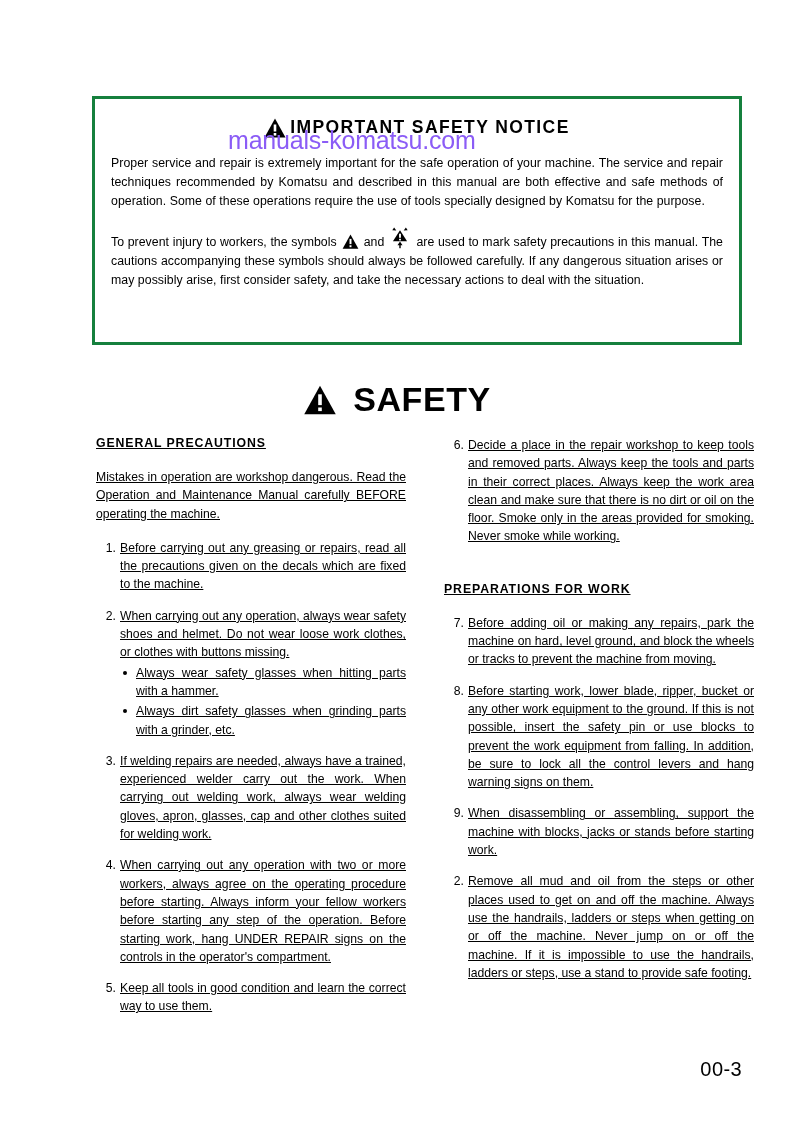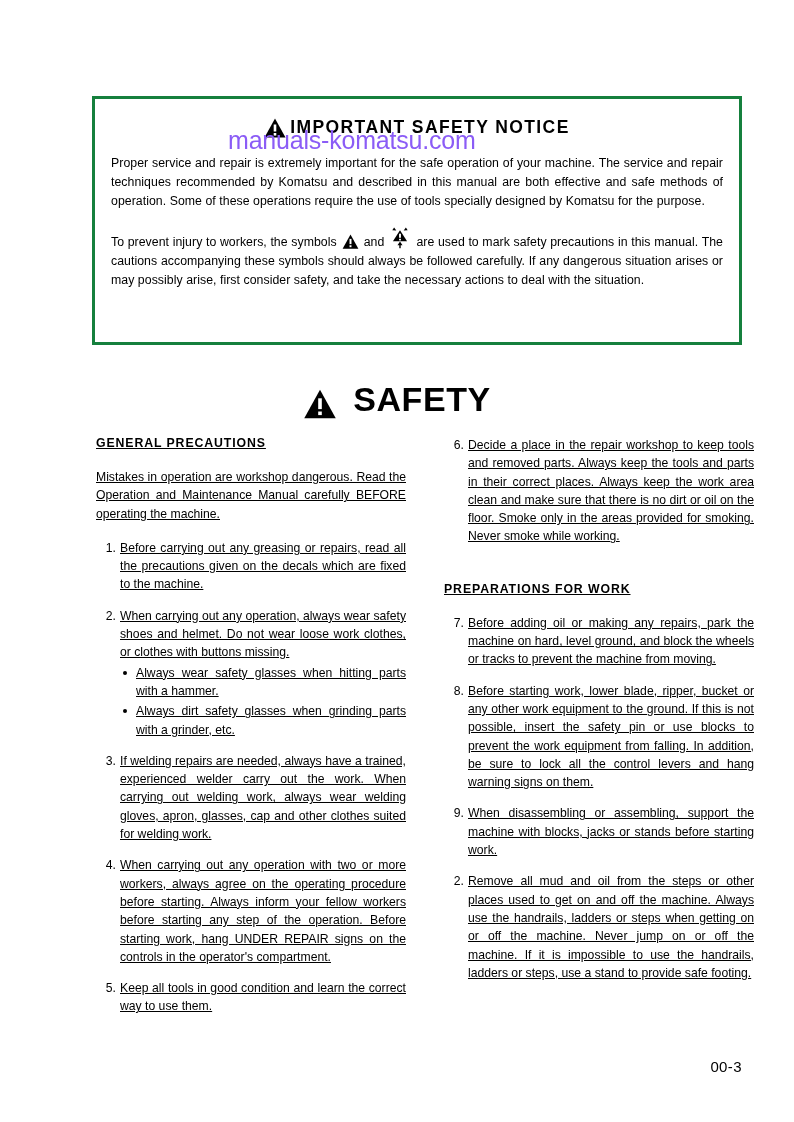--- a/index.html
+++ b/index.html
@@ -93,21 +93,21 @@
     pointer-events: none;
   }
 
   
   .safety-heading {
     position: absolute;
     left: 0;
     top: 380px;
     width: 794px;
     display: flex;
-    align-items: flex-end;
+    align-items: center;
     justify-content: center;
     gap: 16px;
   }
   .safety-heading .label {
     font-size: 34px;
     font-weight: bold;
     letter-spacing: 0.6px;
   }
 
   
@@ -191,21 +191,21 @@
     height: 4px;
     background: #000;
     border-radius: 50%;
   }
 
   
   .page-number {
     position: absolute;
     right: 52px;
     top: 1058px;
-    font-size: 15px;
+    font-size: 20px;
     letter-spacing: 0.4px;
   }
 </style>
 </head>
 <body>
 
 <div class="page">
 
   <div class="notice-box">
 

